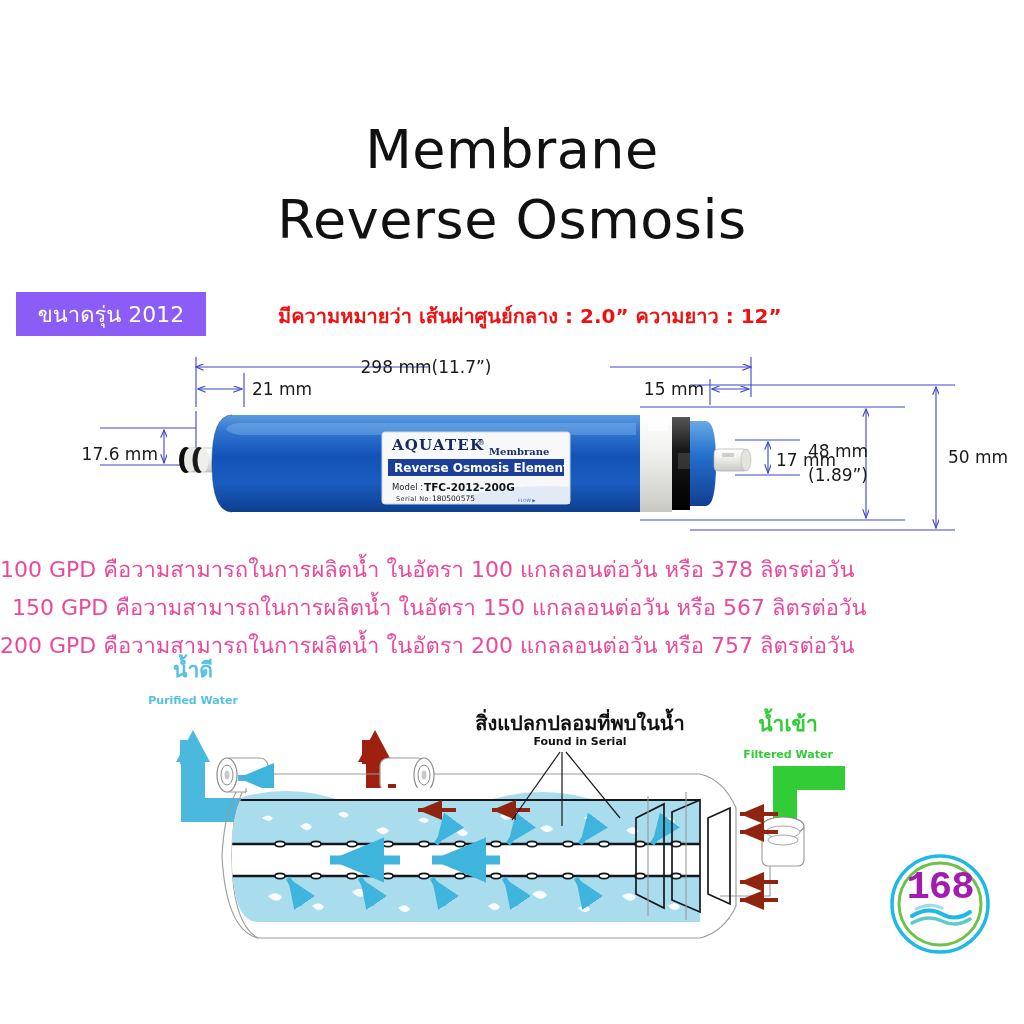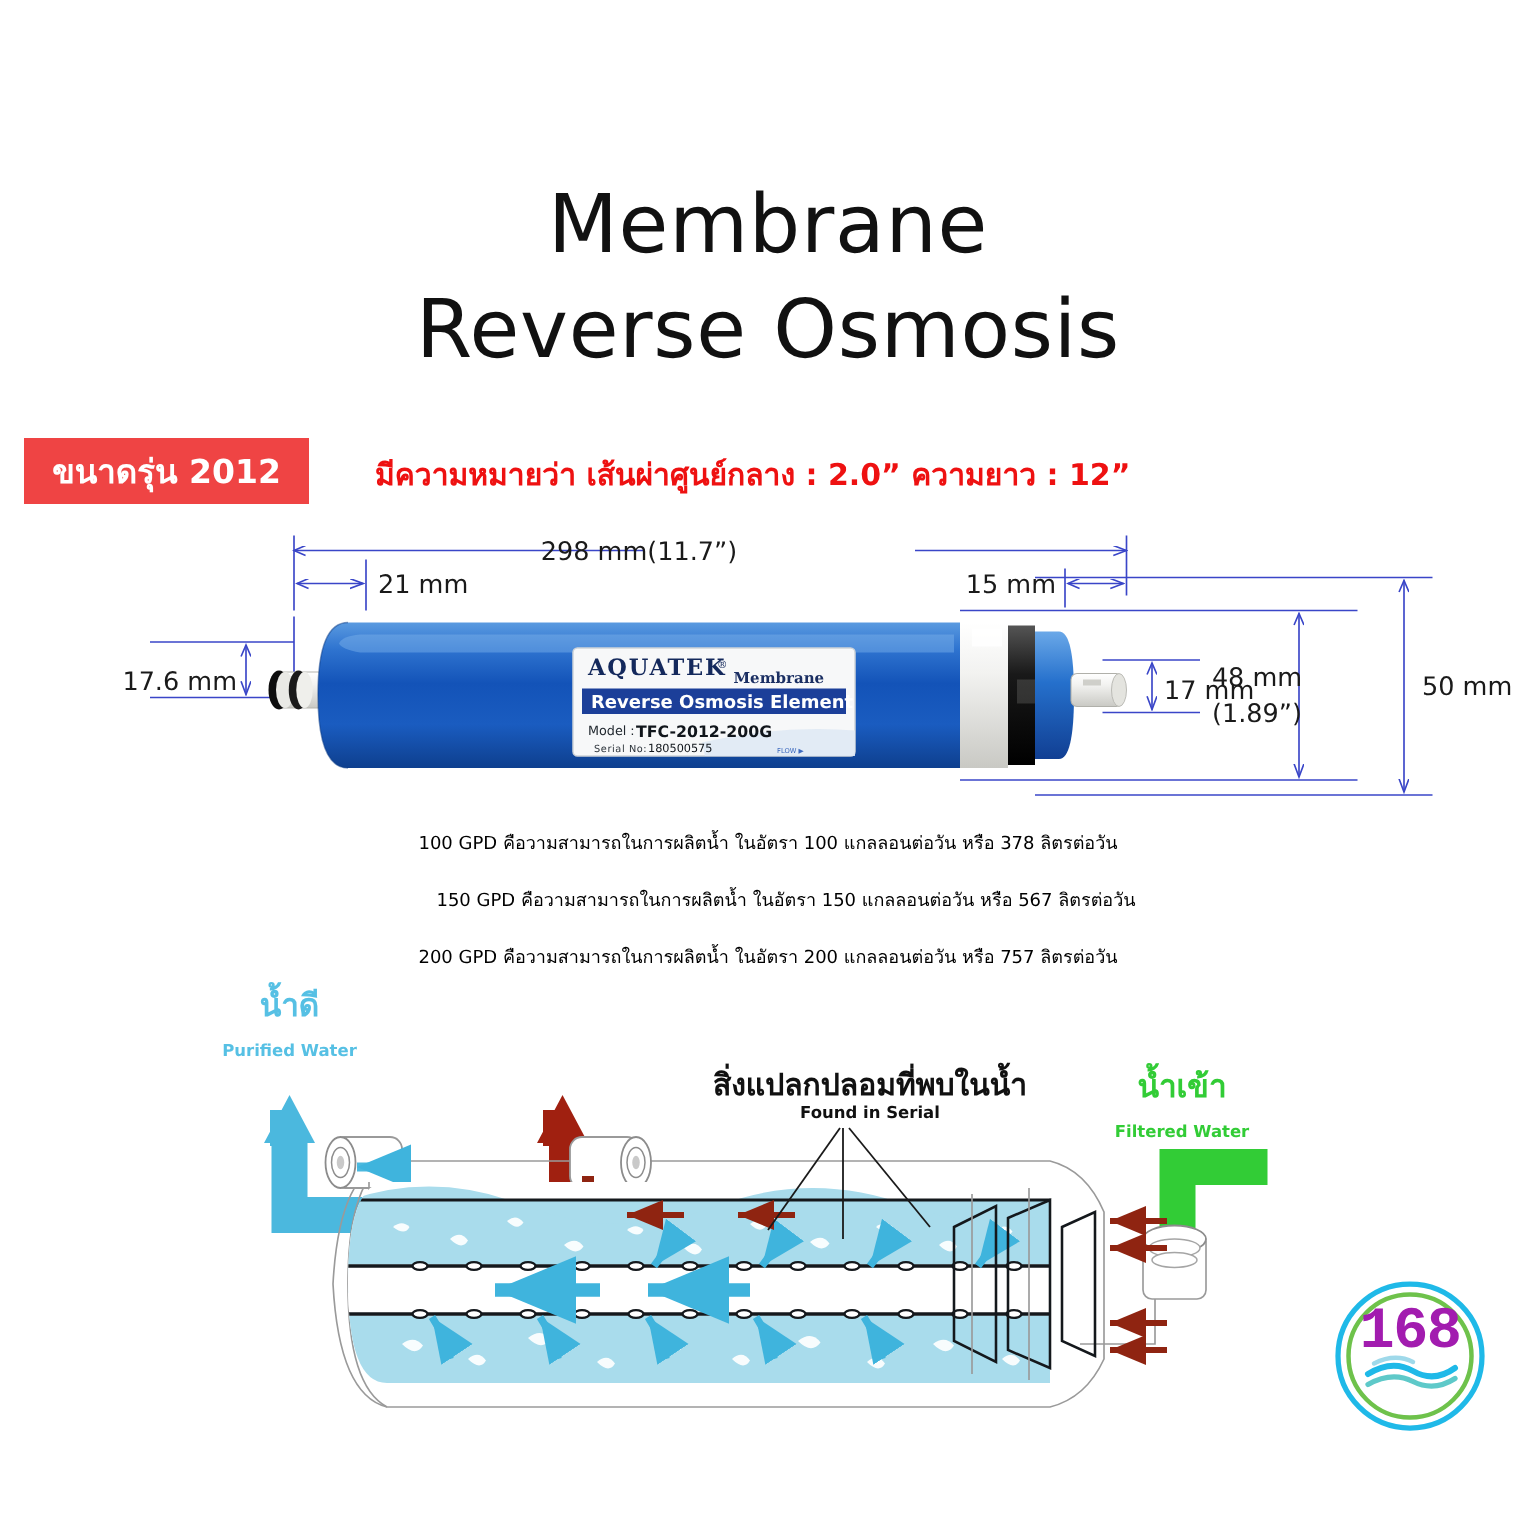--- a/index.html
+++ b/index.html
@@ -9,31 +9,31 @@
 
   
   .title{position:absolute;left:0;width:1024px;text-align:center;
          color:#111;font-weight:400;letter-spacing:.5px;
          font-family:"DejaVu Sans",sans-serif;}
   #title-l1{top:118px;font-size:54px;}
   #title-l2{top:188px;font-size:54px;}
 
   
   #size-badge{position:absolute;left:16px;top:292px;width:190px;height:44px;
-     background:#ef4444;color:#fff;font-size:22px;font-weight:700;
+     background:#8b5cf6;color:#fff;font-size:22px;font-weight:400;
      display:flex;align-items:center;justify-content:center;}
-  #spec-line{position:absolute;left:250px;top:300px;color:#ee1111;
+  #spec-line{position:absolute;left:278px;top:300px;color:#ee1111;
      font-size:20px;font-weight:700;white-space:nowrap;}
 
   
   #photo-zone{position:absolute;left:0;top:345px;width:1024px;height:200px;}
 
   
-  .gpd{position:absolute;left:0;width:1024px;text-align:center;
-       color:#000000;font-size:12px;font-weight:500;}
+  .gpd{position:absolute;left:0;width:1024px;
+       color:#ec4899;font-size:22px;font-weight:500;}
   #gpd0{top:552px;} #gpd1{top:590px;padding-left:12px;} #gpd2{top:628px;}
 
   
   .flabel{position:absolute;text-align:center;line-height:1.15;}
   .flabel .th{font-size:21px;font-weight:700;display:block;}
   .flabel .en{font-size:11px;font-weight:600;display:block;margin-top:13px;}
   #lab-pure{left:118px;top:658px;width:150px;color:#56c0e4;}
   #lab-waste{left:300px;top:658px;width:160px;color:#a42a14;}
   #lab-cont{left:430px;top:712px;width:300px;color:#111;}
   #lab-cont .th{font-size:20px;font-weight:700;}

